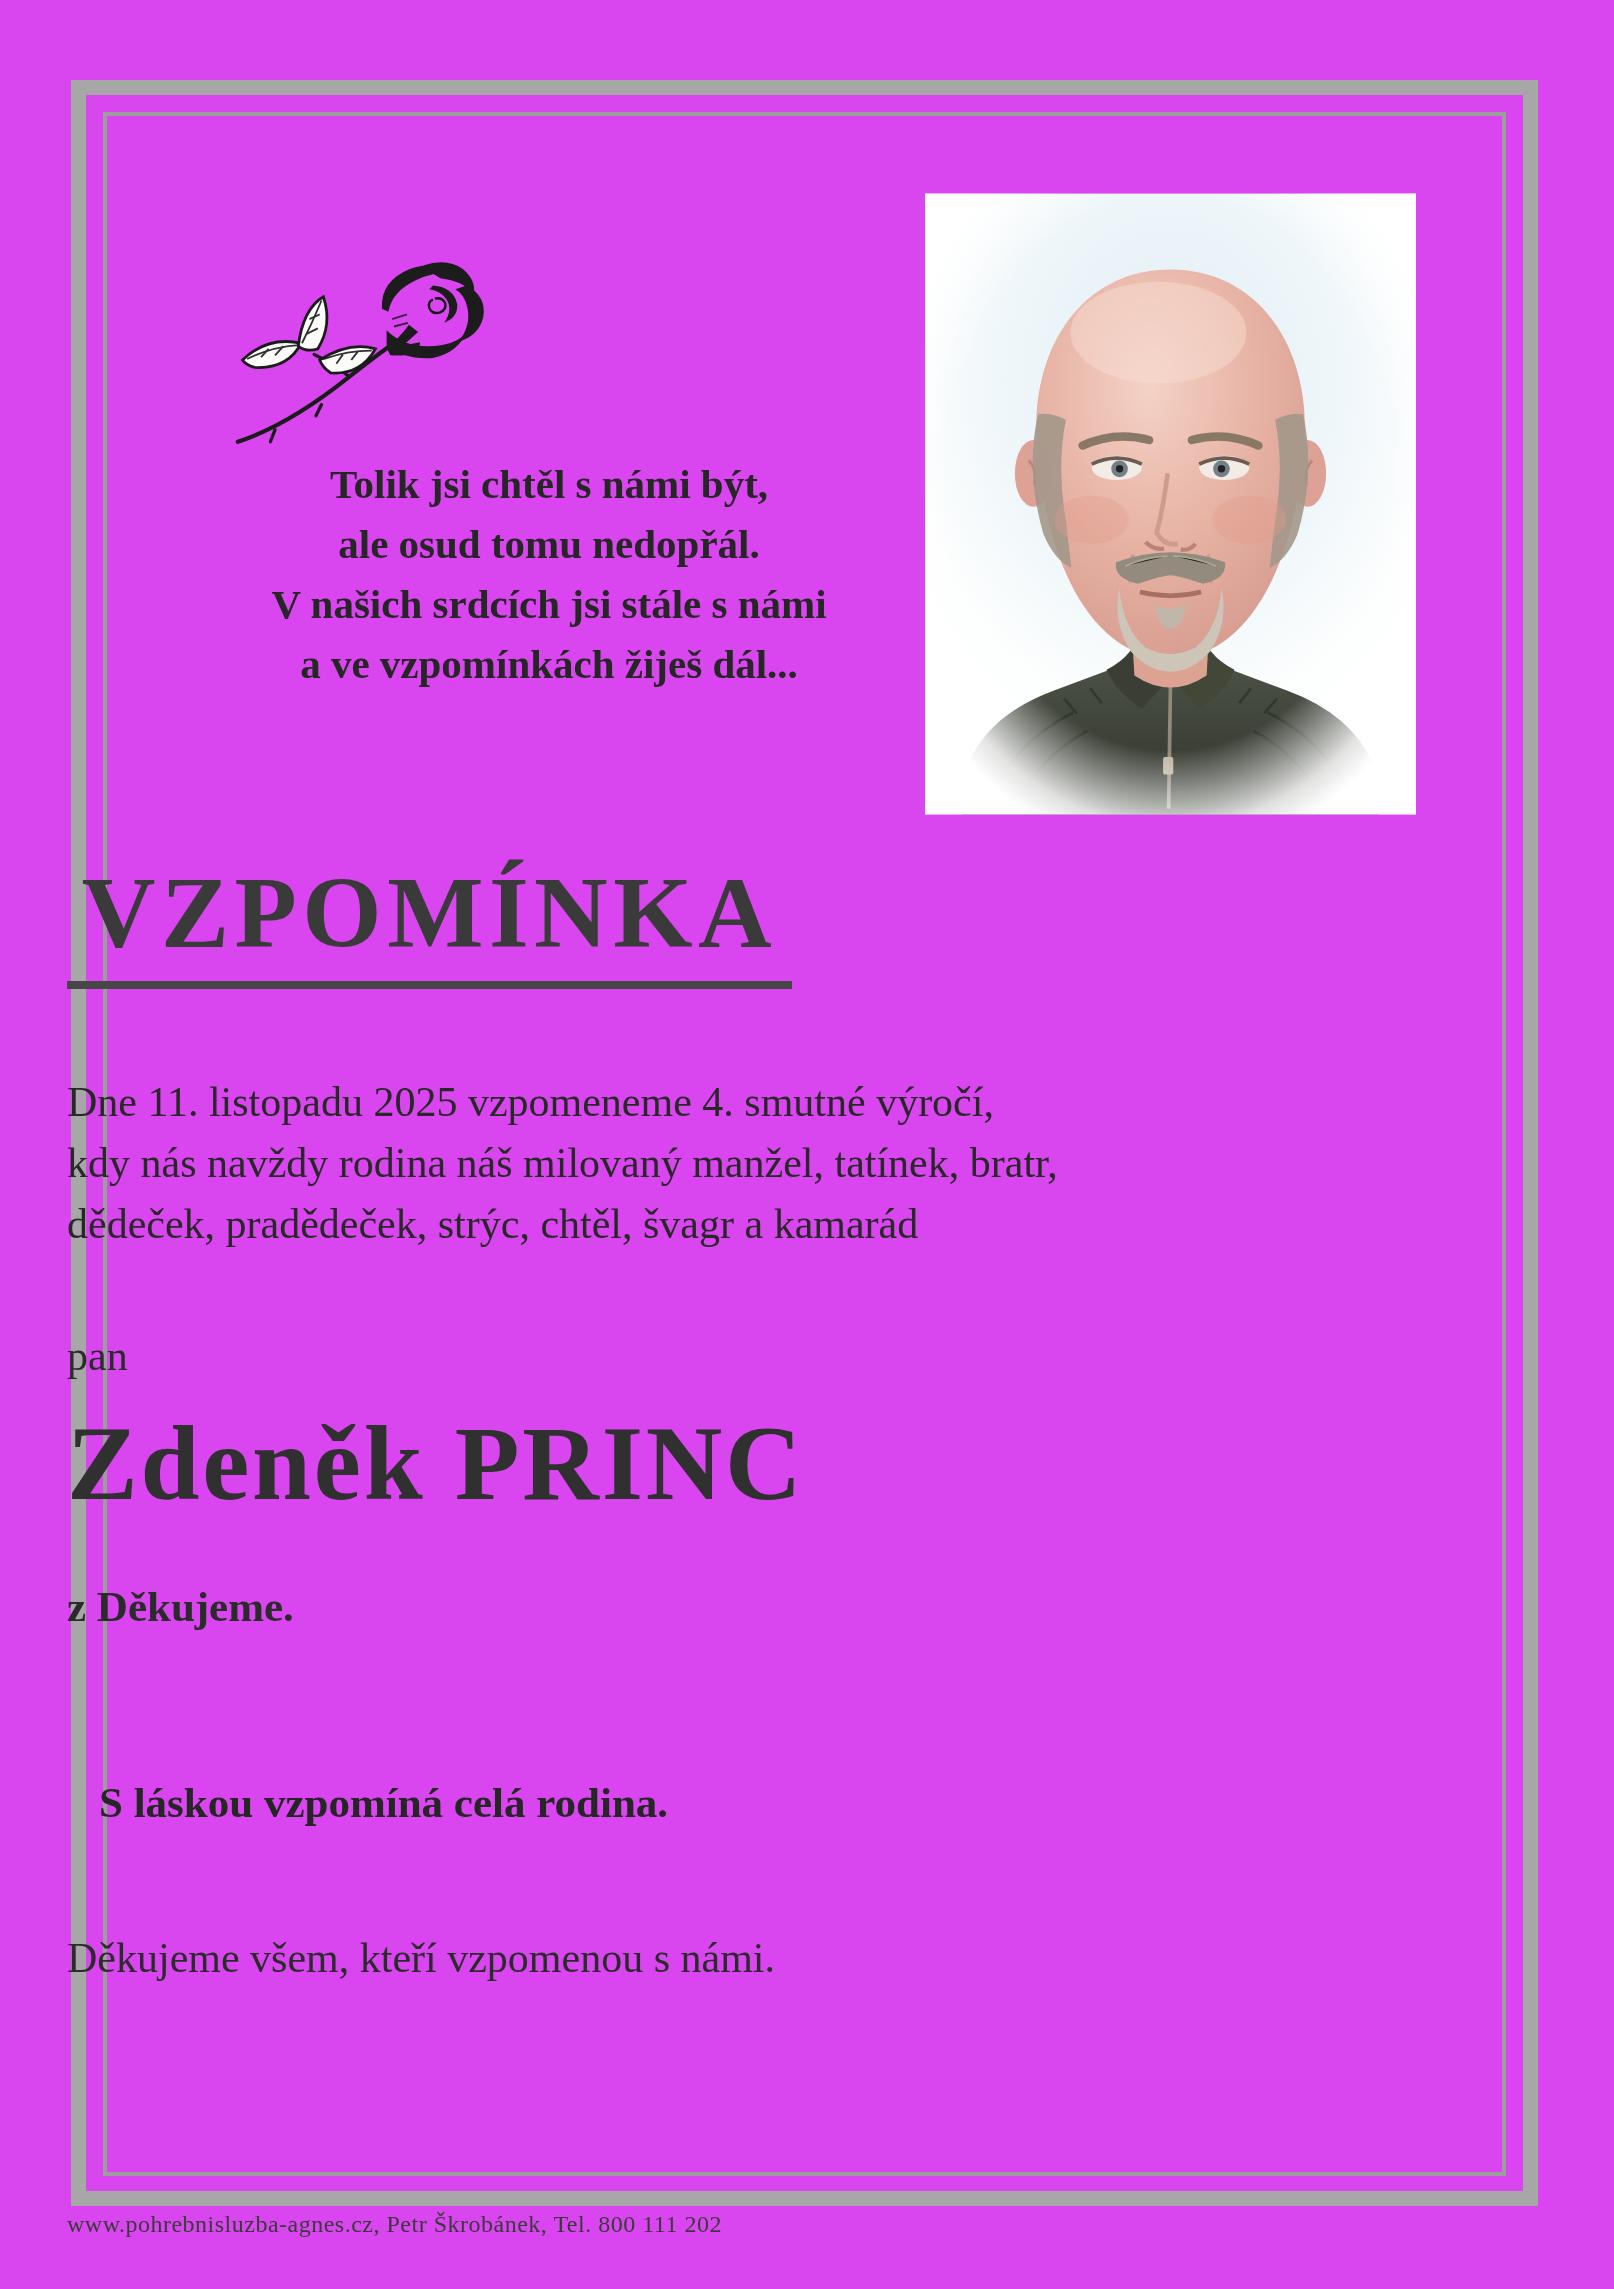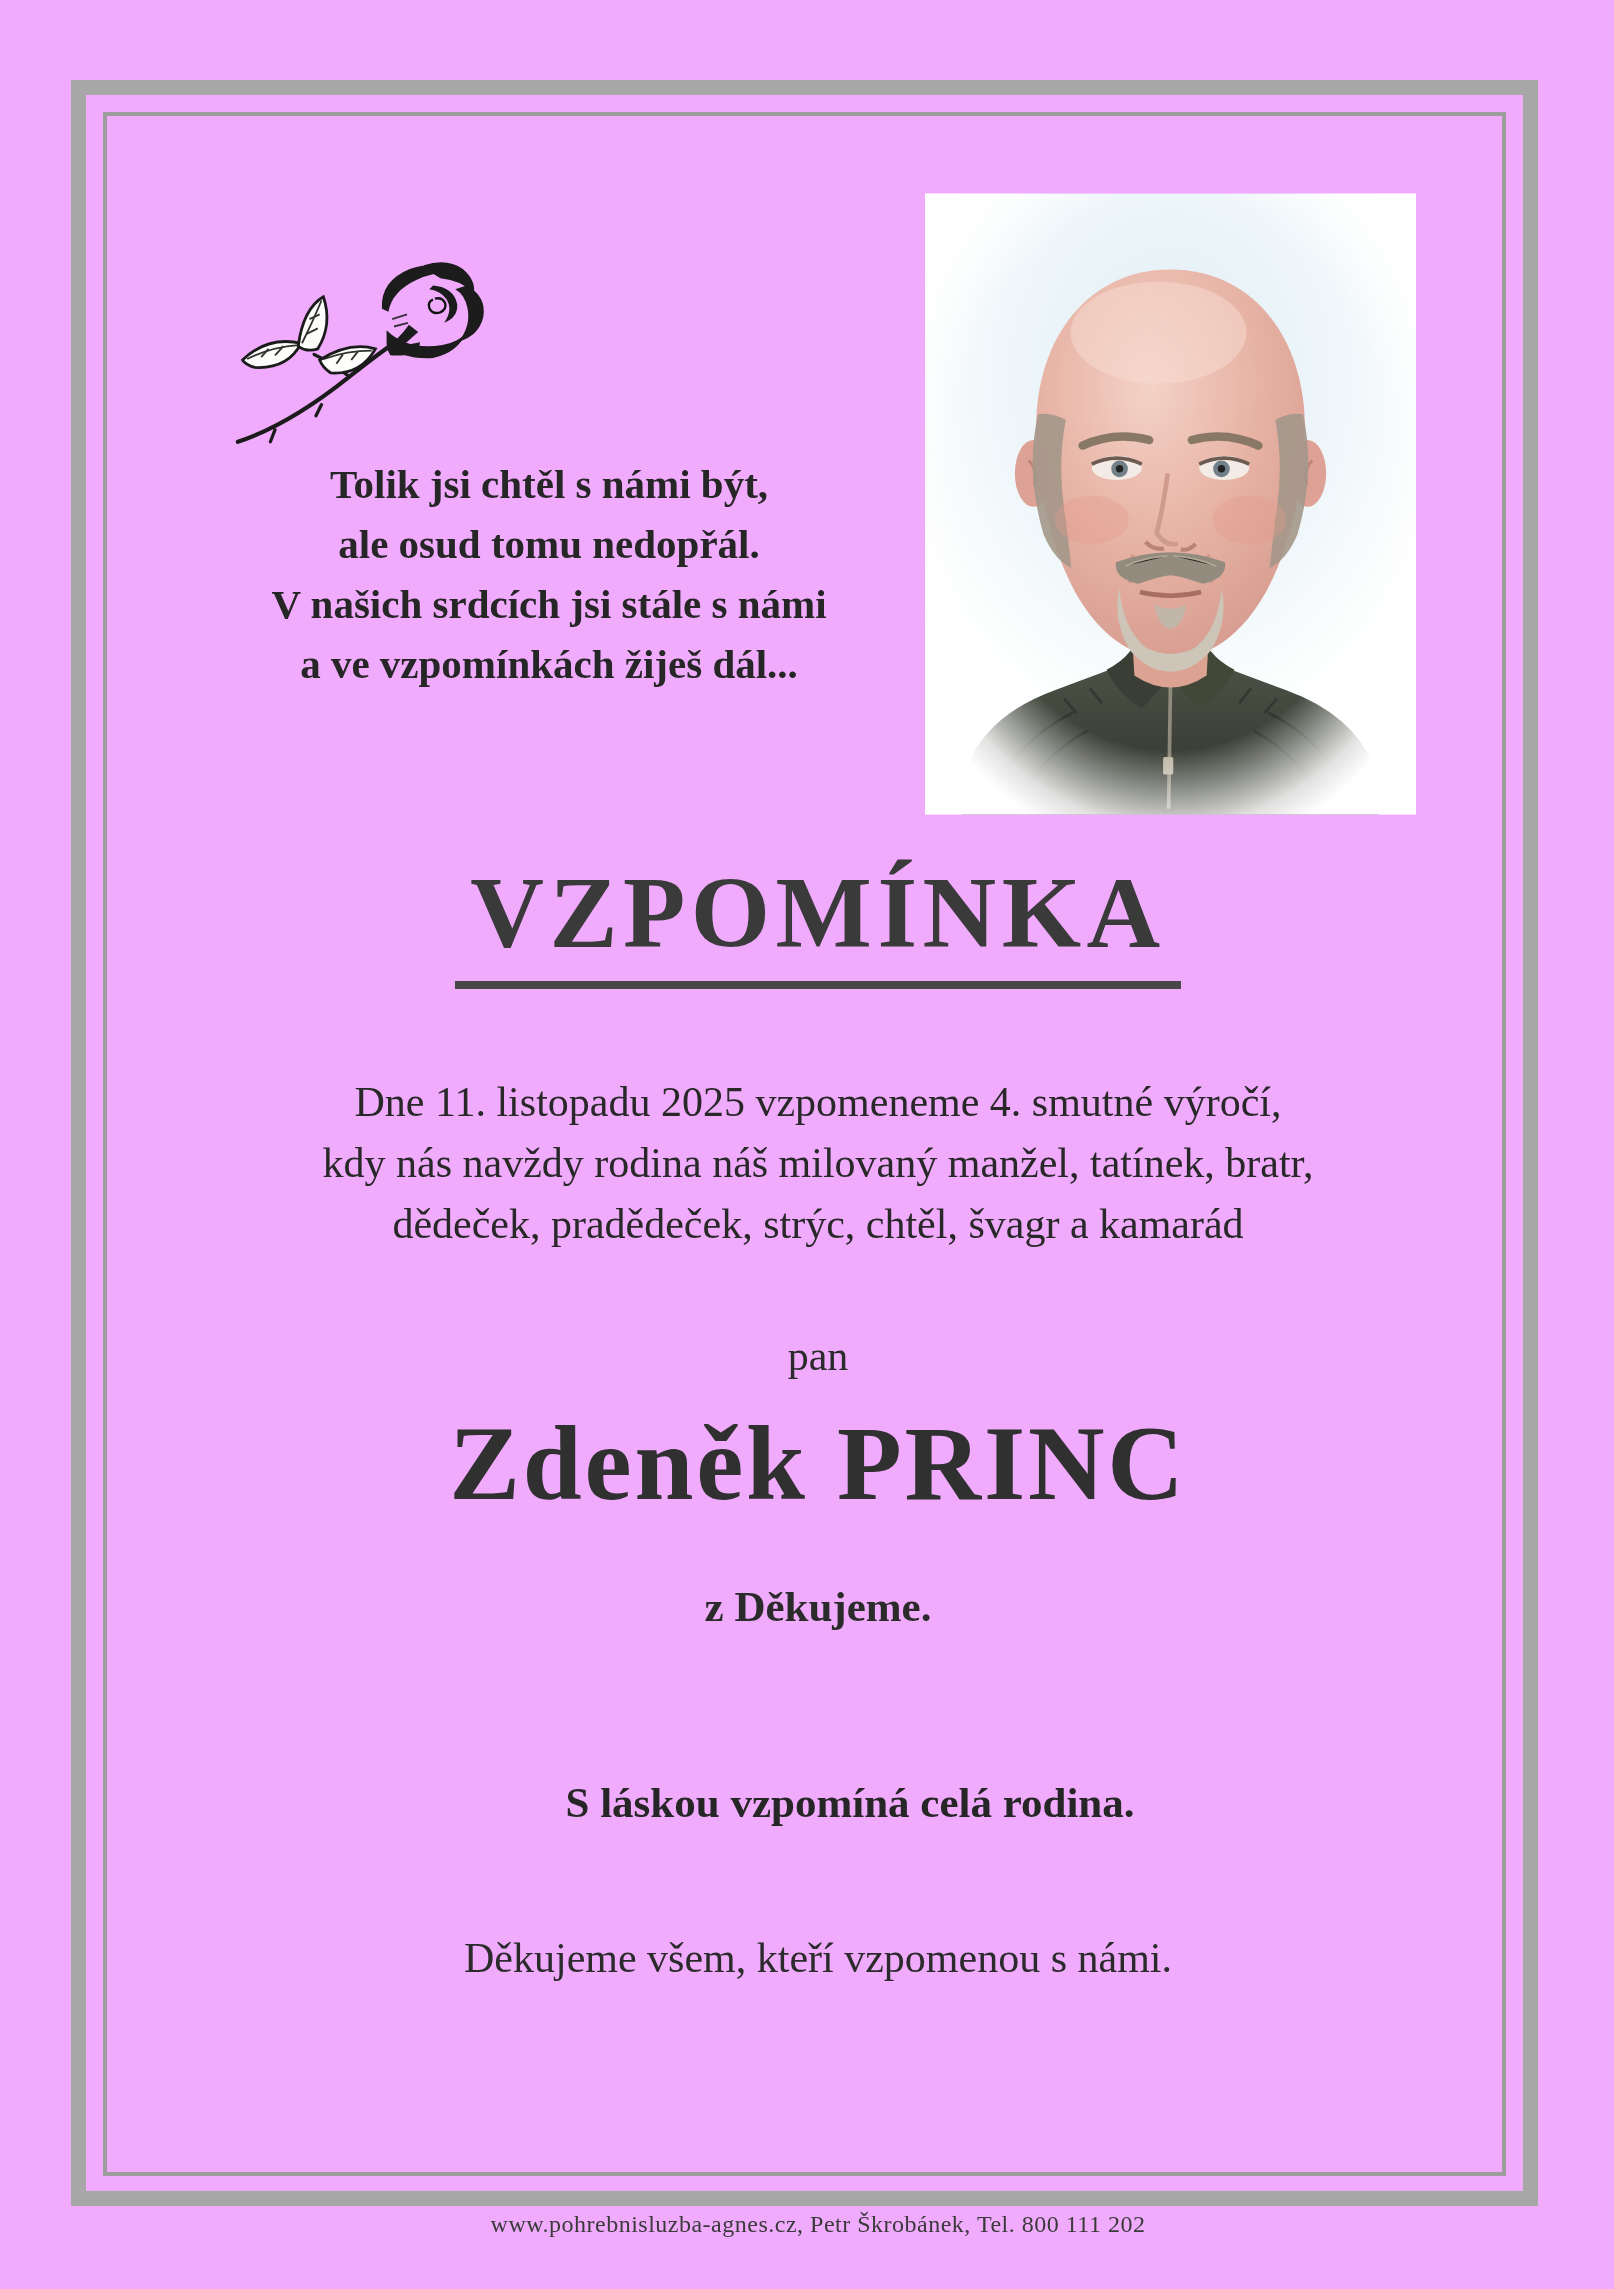--- a/index.html
+++ b/index.html
@@ -1,39 +1,39 @@
 <!DOCTYPE html>
 <html style="font-size:14.8px"><head>
 <meta charset="utf-8">
 <style>
   html,body{margin:0;padding:0;background:#ffffff;}
   .page{
     position:relative;
     width:1614px;height:2290px;
-    background:#f0abfc;
+    background:#d946ef;
     font-family:"Liberation Serif","DejaVu Serif",serif;
     color:#2d2d2d;
     overflow:hidden;
   }
   .outer-frame{
     position:absolute;left:71px;top:80px;width:1467px;height:2126px;
     border:15.7px solid #a7a7a7;box-sizing:border-box;
   }
   .inner-frame{
     position:absolute;left:16.6px;top:16.6px;right:16.6px;bottom:14.8px;
     border:4.6px solid #9d9d9d;
   }
   .rose{position:absolute;left:210px;top:257px;width:316px;height:192px;}
   .portrait{position:absolute;left:925px;top:192px;width:491px;height:624px;}
   .poem{
     position:absolute;left:143px;top:454px;width:812px;
     text-align:center;font-weight:bold;font-size:41px;line-height:60px;
     color:#262626;
   }
-  .centerband{position:absolute;left:82px;width:1472px;text-align:center;}
+  .centerband{position:absolute;left:67px;width:1472px;text-align:left;}
   .title{
     top:854px;font-size:102px;font-weight:bold;letter-spacing:5.5px;
     color:#3a3a3a;
   }
   .title .underlined{
     display:inline-block;border-bottom:8.3px solid #474747;
     padding:0 14.8px 13px 14.8px;line-height:1.08;
   }
   .announcement{
     top:1072px;font-size:42px;line-height:61px;color:#282828;

